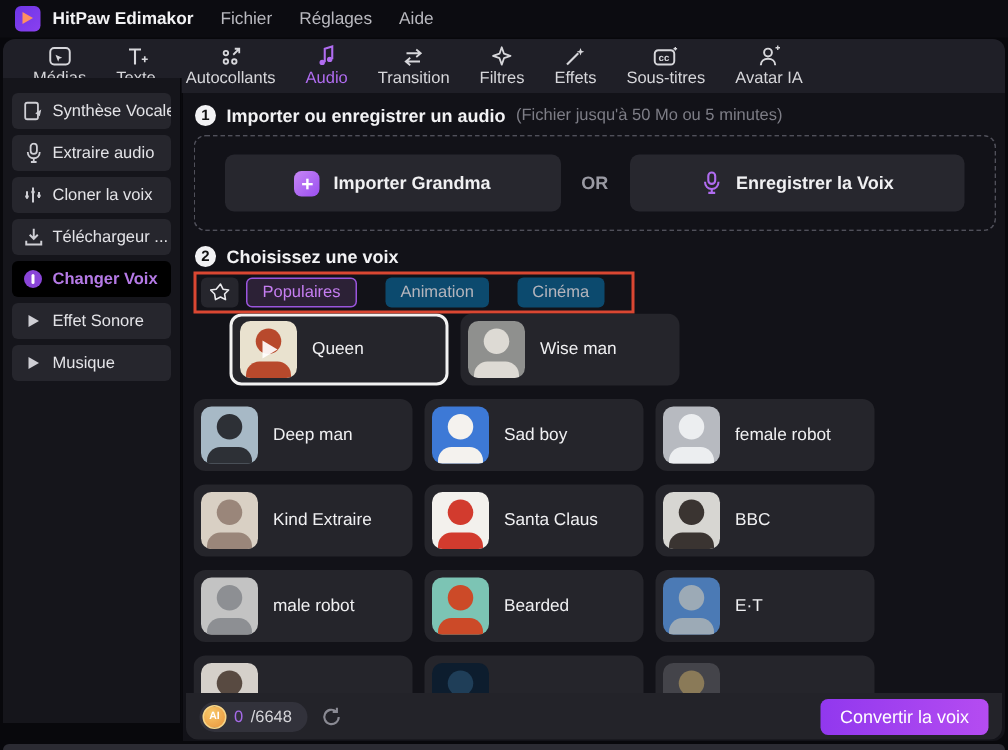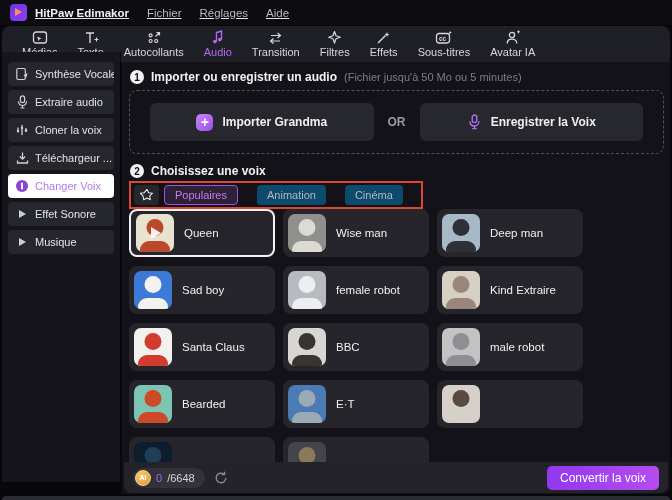--- a/index.html
+++ b/index.html
@@ -4,21 +4,21 @@
 <style>
   * { margin:0; padding:0; box-sizing:border-box; }
   html,body { width:672px; height:500px; }
   body {
     background:#08080c;
     font-family:"Liberation Sans", sans-serif;
     position:relative; overflow:hidden; color:#e4e4e8;
   }
   
   #menu-bar { position:absolute; top:0; left:0; width:672px; height:25px;
-    display:flex; align-items:center; padding-left:10px; background:#0c0c11;text-decoration:underline; }
+    display:flex; align-items:center; padding-left:10px; background:#0c0c11; }
   .logo { width:17px; height:17px; border-radius:4px; flex-shrink:0;
     background:linear-gradient(135deg,#6d36e6,#8b40f0); position:relative; }
   .logo::after { content:""; position:absolute; left:5px; top:4px;
     border-left:7px solid #ff8f62; border-top:4.5px solid transparent; border-bottom:4.5px solid transparent; }
   .app-name { font-size:11.5px; font-weight:bold; color:#f2f2f4; margin-left:8px; }
   #menu-items { display:flex; gap:18px; margin-left:18px; }
   .menu-item { font-size:11.5px; color:#b9b9bf; cursor:default; }
 
   
   #toolbar { position:absolute; top:26px; left:2px; width:668px; height:36px;
@@ -31,21 +31,21 @@
   .tool-tab.active { color:#b06cf0; }
 
   
   #sidebar { position:absolute; top:52px; left:2px; width:119px; height:430px;
     background:#15151b; border-right:1px solid #07070b; padding:10px 6px; }
   .side-item { height:24px; margin-bottom:4px; background:#26262d; border-radius:4px;
     display:flex; align-items:center; gap:6px; padding:0 7px;
     font-size:11px; color:#e3e3e7; white-space:nowrap; overflow:hidden; }
   .side-item .sicon { width:14px; height:14px; display:flex; align-items:center; justify-content:center;
     color:#cfcfd5; flex-shrink:0; }
-  .side-item.active { color:#b57ae6; background:#ffffff; }
+  .side-item.active { color:#b57ae6; background:#000000;font-weight:bold; }
 
   
   #main { position:absolute; top:62px; left:122px; width:548px; height:432px;
     background:#121218; border-radius:0 0 8px 0; }
   .step-header { position:absolute; left:8px; display:flex; align-items:center; gap:7px; }
   #step1-header { top:8px; }
   #step2-header { top:102px; }
   .step-num { width:14px; height:14px; border-radius:50%; background:#f2f2f4; color:#121212;
     font-size:10px; font-weight:bold; display:flex; align-items:center; justify-content:center; flex-shrink:0; }
   .step-title { font-size:12px; font-weight:bold; color:#f2f2f4; }
@@ -68,21 +68,21 @@
   .star-btn { width:25px; height:20px; background:#26262d; border-radius:4px;
     display:flex; align-items:center; justify-content:center; color:#ececef; }
   .voice-tab { height:20px; padding:0 10px; border-radius:4px; background:#0c4a6e;
     color:#b5b5bc; font-size:11px; display:flex; align-items:center; }
   .voice-tab.active { background:#2c2136; color:#c67ef2; border:1px solid #9a55dd; }
 
   #voice-grid { position:absolute; top:147px; left:7px; width:464px; height:253px;
     display:flex; flex-wrap:wrap; align-content:flex-start; gap:9px 8px; overflow:hidden; }
   .voice-card { width:146px; height:48px; background:#25252b; border-radius:8px;
     display:flex; align-items:center; gap:10px; padding:0 5px; flex-shrink:0; }
-  .voice-card.selected { border:2px solid #f2f2f2; }
+  .voice-card.selected { border:2px solid #f2f2f2;margin-left:24px; }
   .thumb { width:38px; height:38px; border-radius:7px; position:relative; overflow:hidden; flex-shrink:0; }
   .thumb .head { position:absolute; left:50%; top:5px; transform:translateX(-50%);
     width:17px; height:17px; border-radius:50%; }
   .thumb .shoulders { position:absolute; left:50%; bottom:-7px; transform:translateX(-50%);
     width:30px; height:18px; border-radius:9px 9px 0 0; }
   .play-overlay { position:absolute; left:50%; top:50%; transform:translate(-40%,-50%);
     border-left:10px solid rgba(255,255,255,0.92);
     border-top:6px solid transparent; border-bottom:6px solid transparent; }
   .voice-name { font-size:11.5px; color:#f0f0f2; white-space:nowrap; }
 

